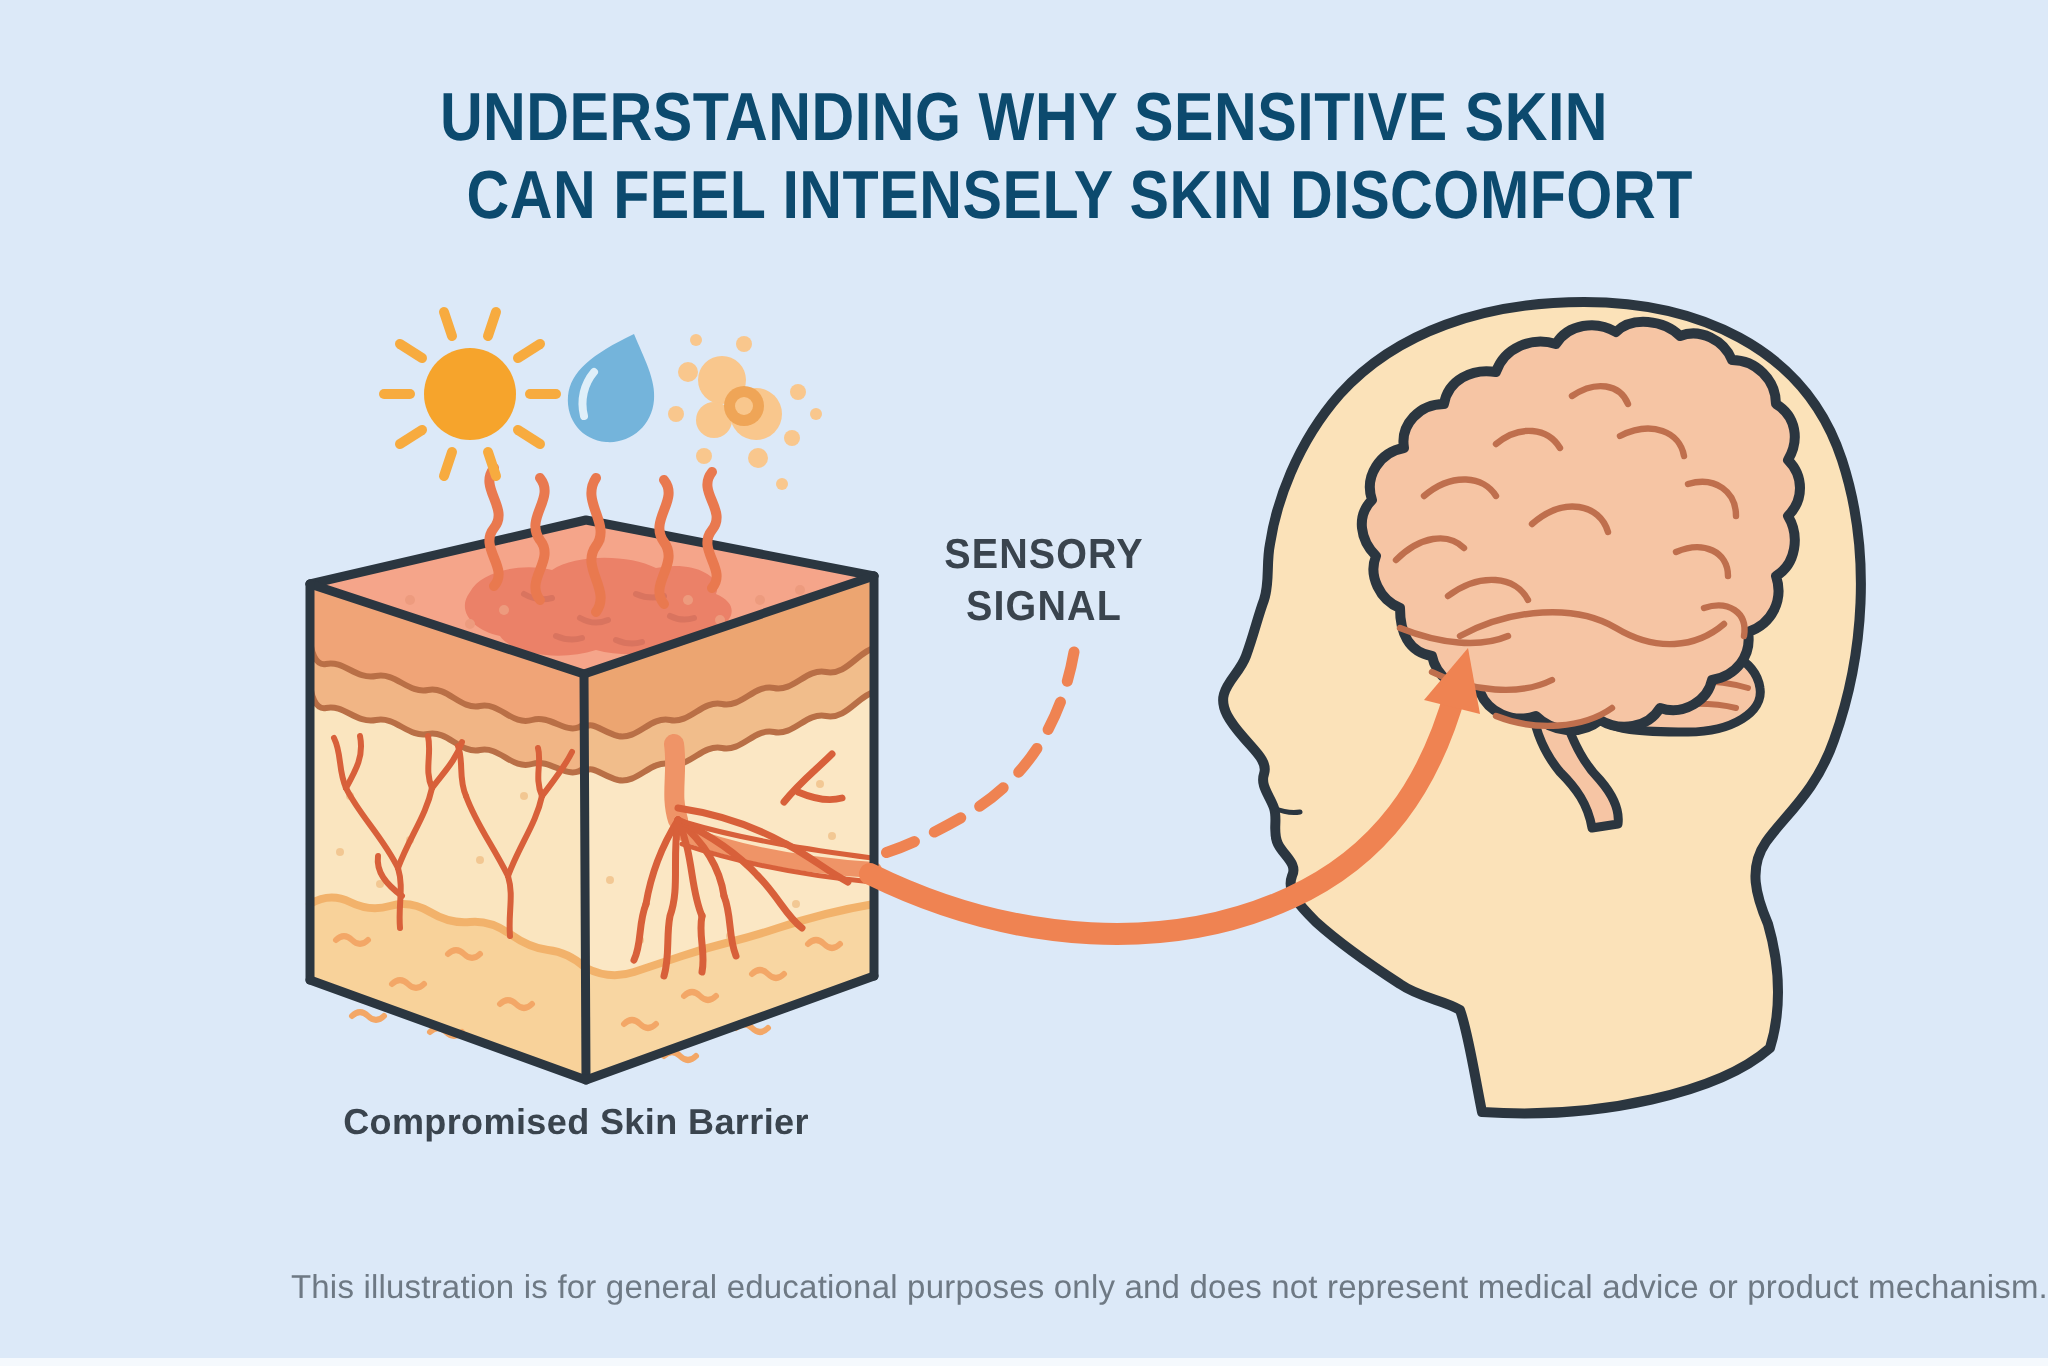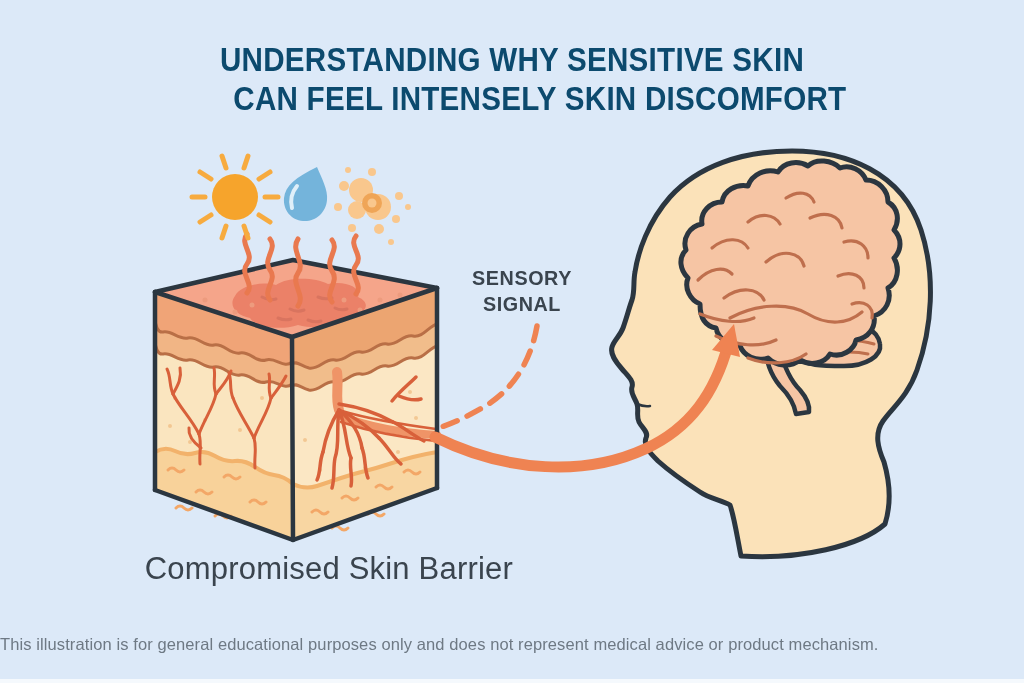--- a/index.html
+++ b/index.html
@@ -18,25 +18,25 @@
   .title-line{font-size:34px;line-height:39px;letter-spacing:.3px;
     transform:scaleX(.87);transform-origin:50% 50%;white-space:nowrap;}
   .title-line.l2{transform:scaleX(.87) translateX(32px);}
   .sensory{
     position:absolute;left:437px;top:265px;width:170px;
     text-align:center;font-size:21px;font-weight:bold;line-height:26px;
     color:#3A444E;letter-spacing:.6px;transform:scaleX(.94);transform-origin:50% 50%;
   }
   .barrier{
     position:absolute;left:63px;top:551px;width:450px;
-    text-align:right;font-size:31px;font-weight:normal;color:#3A444E;letter-spacing:.2px;
+    text-align:center;font-size:18px;font-weight:bold;color:#3A444E;letter-spacing:.2px;
   }
   .disclaimer{
     position:absolute;left:0;right:0;top:635px;
-    text-align:left;font-size:16.5px;color:#6E7984;letter-spacing:.1px;
+    text-align:right;font-size:16.5px;color:#6E7984;letter-spacing:.1px;
   }
   .bottom-strip{position:absolute;left:0;right:0;bottom:0;height:4px;background:#F5F9FD;}
 </style>
 </head>
 <body>
 
 <div class="canvas">
 
 <svg class="art" width="1024" height="683" viewBox="0 0 1024 683">
 

